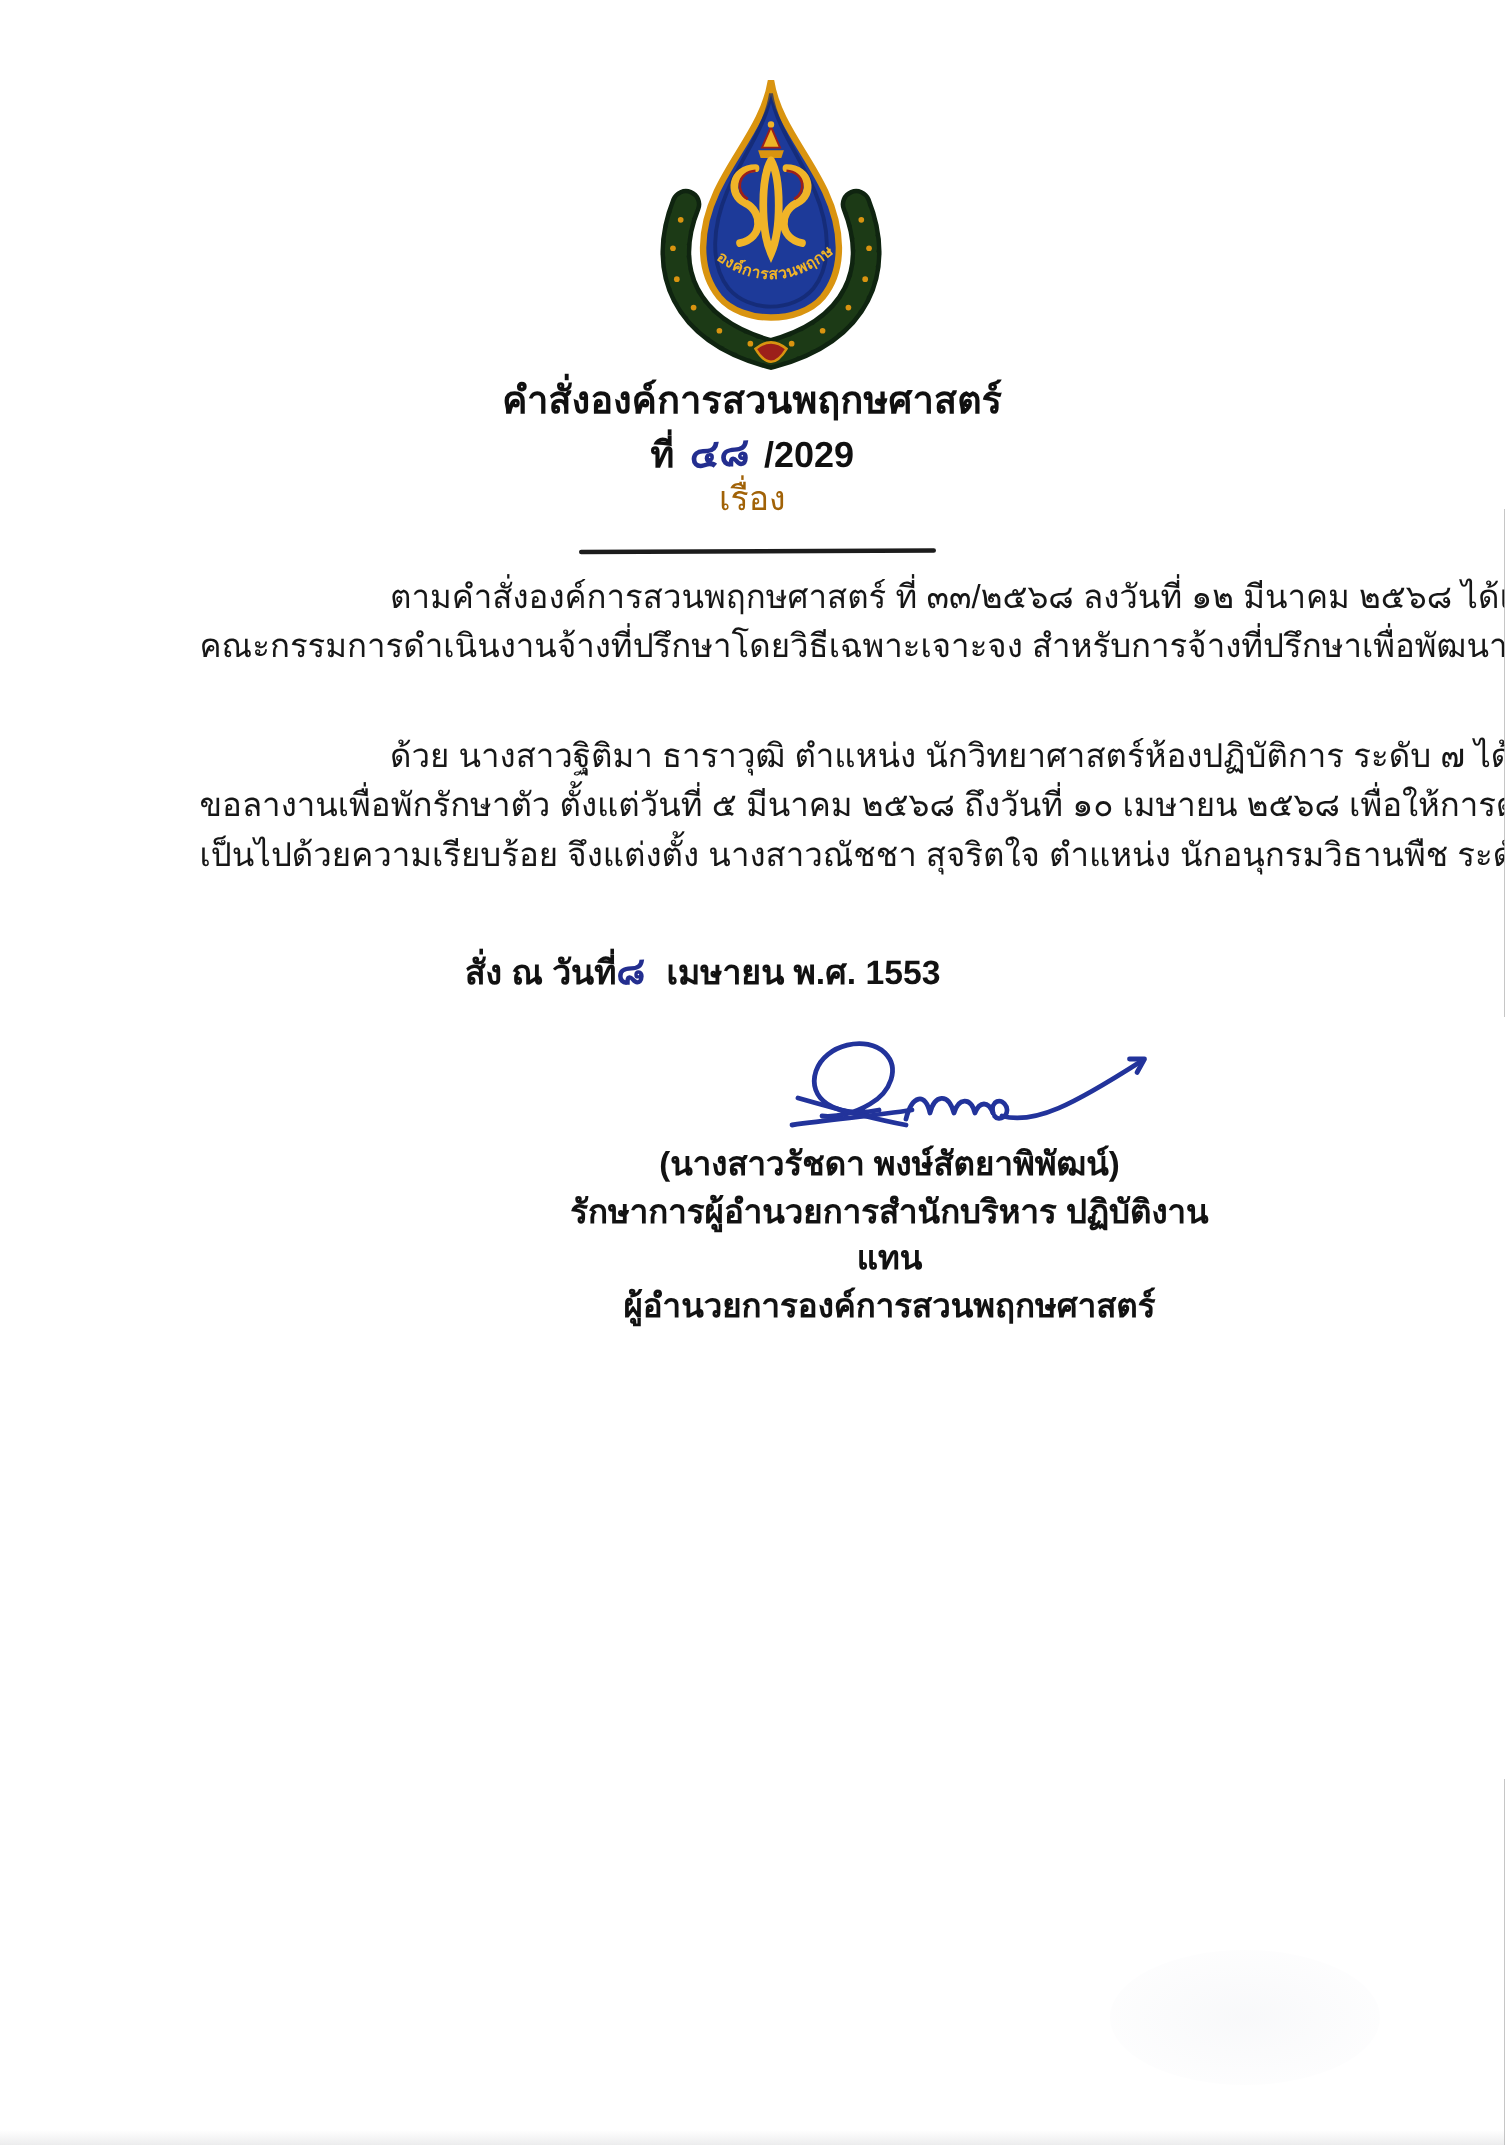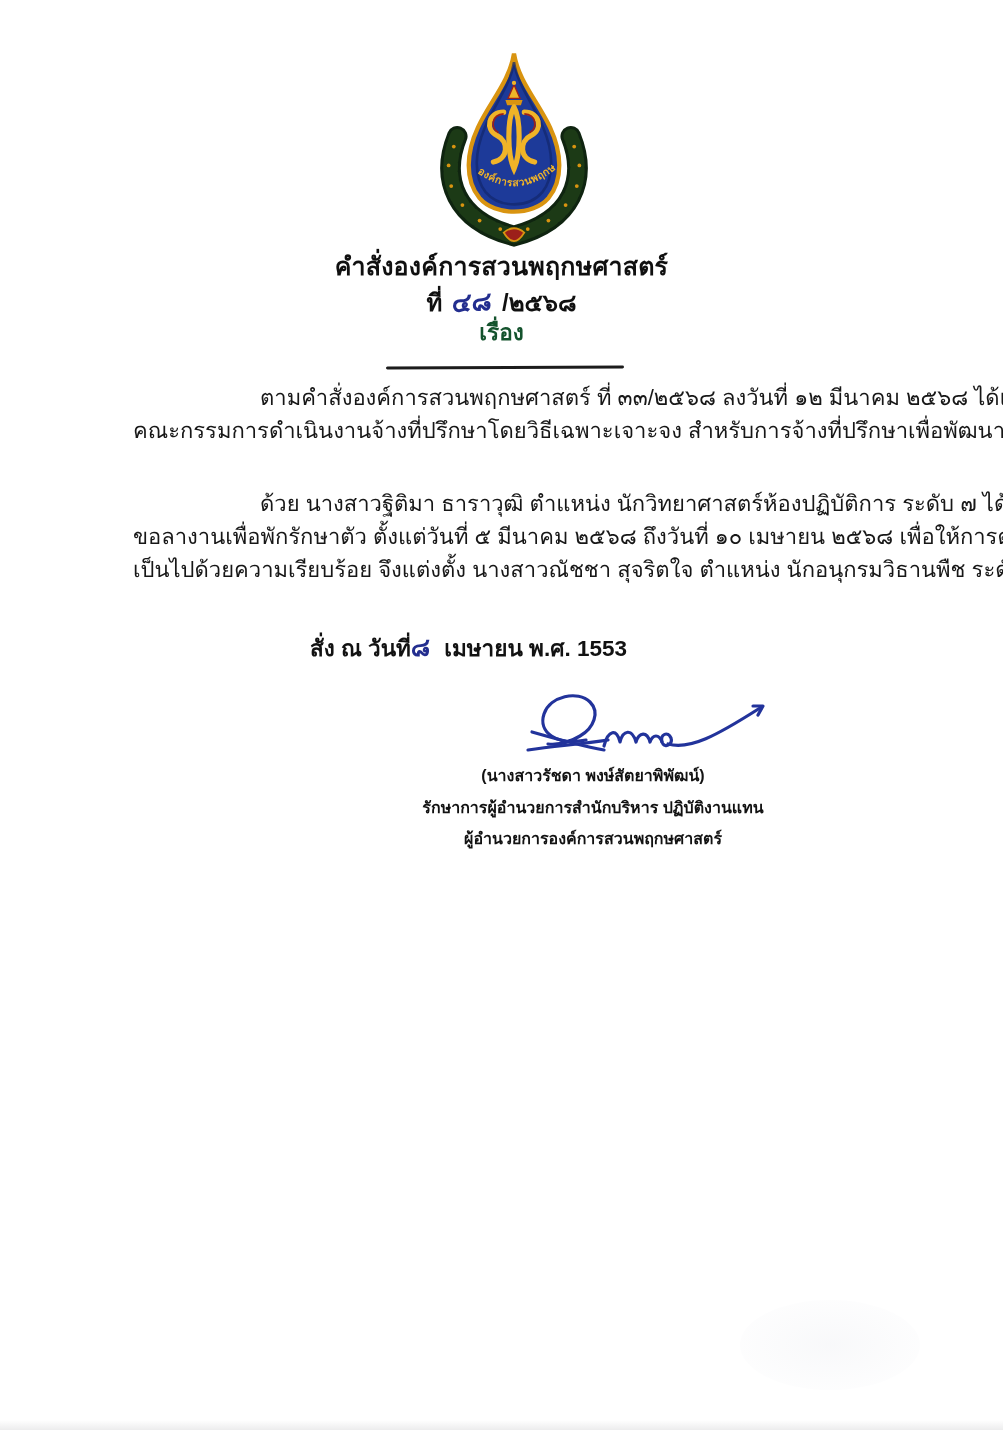--- a/index.html
+++ b/index.html
@@ -22,42 +22,42 @@
     display:flex;justify-content:center;align-items:baseline;gap:10px;
   }
   .handwriting{
     color:#232e8f;
     font-size:26px;
     font-weight:bold;
     display:inline-block;
     transform:rotate(-3deg) skewX(-4deg);
   }
   .subject-line{
-    font-size:22.5px;font-weight:bold;color:#14532d;
+    font-size:22.5px;font-weight:normal;color:#a16207;
     display:flex;justify-content:center;gap:18px;
   }
   .divider{
     height:3px;background:#1c1c1c;border-radius:2px;
     transform:rotate(-0.25deg);
   }
   .body-par{
     font-size:22px;line-height:33px;color:#171717;
     font-weight:500;
   }
   .body-line{white-space:nowrap;}
   .indent{padding-left:127px;}
   .order-line{
     font-size:22.5px;font-weight:bold;color:#121212;
     display:flex;align-items:baseline;
   }
   .order-line .handwriting{font-size:25px;}
   .order-gap{display:inline-block;width:14px;}
   .sign-block{
     text-align:center;
-    font-size:16px;font-weight:bold;color:#121212;
+    font-size:22px;font-weight:bold;color:#121212;
     line-height:31.5px;
   }
   .scan-shadow-bottom{
     left:0;bottom:0;width:100%;height:10px;
     background:linear-gradient(to bottom, rgba(0,0,0,0), rgba(70,70,80,0.10));
   }
   .smudge{
     border-radius:50%;
     background:radial-gradient(ellipse at center, rgba(120,130,160,0.05), rgba(120,130,160,0));
   }
@@ -119,21 +119,21 @@
         <textPath href="#arcName" startOffset="4">องค์การสวนพฤกษศาสตร์</textPath>
       </text>
     </svg>
   </div>
 
   <div class="abs center-text doc-title" style="top:246px;left:0;">คำสั่งองค์การสวนพฤกษศาสตร์</div>
 
   <div class="abs doc-number" style="top:281px;left:0;width:100%;">
     <span>ที่</span>
     <span class="handwriting">๔๘</span>
-    <span>/๒๕๖๘</span>
+    <span>/2029</span>
   </div>
 
   <div class="abs subject-line" style="top:314px;left:0;width:100%;">
     <span>เรื่อง</span>
   </div>
 
   <div class="abs divider" style="top:366px;left:386px;width:238px;"></div>
 
   <div class="abs body-par" style="top:381px;left:133px;width:810px;">
     <div class="body-line indent">ตามคำสั่งองค์การสวนพฤกษศาสตร์ ที่ ๓๓/๒๕๖๘ ลงวันที่ ๑๒ มีนาคม ๒๕๖๘ ได้แต่งตั้ง</div>

